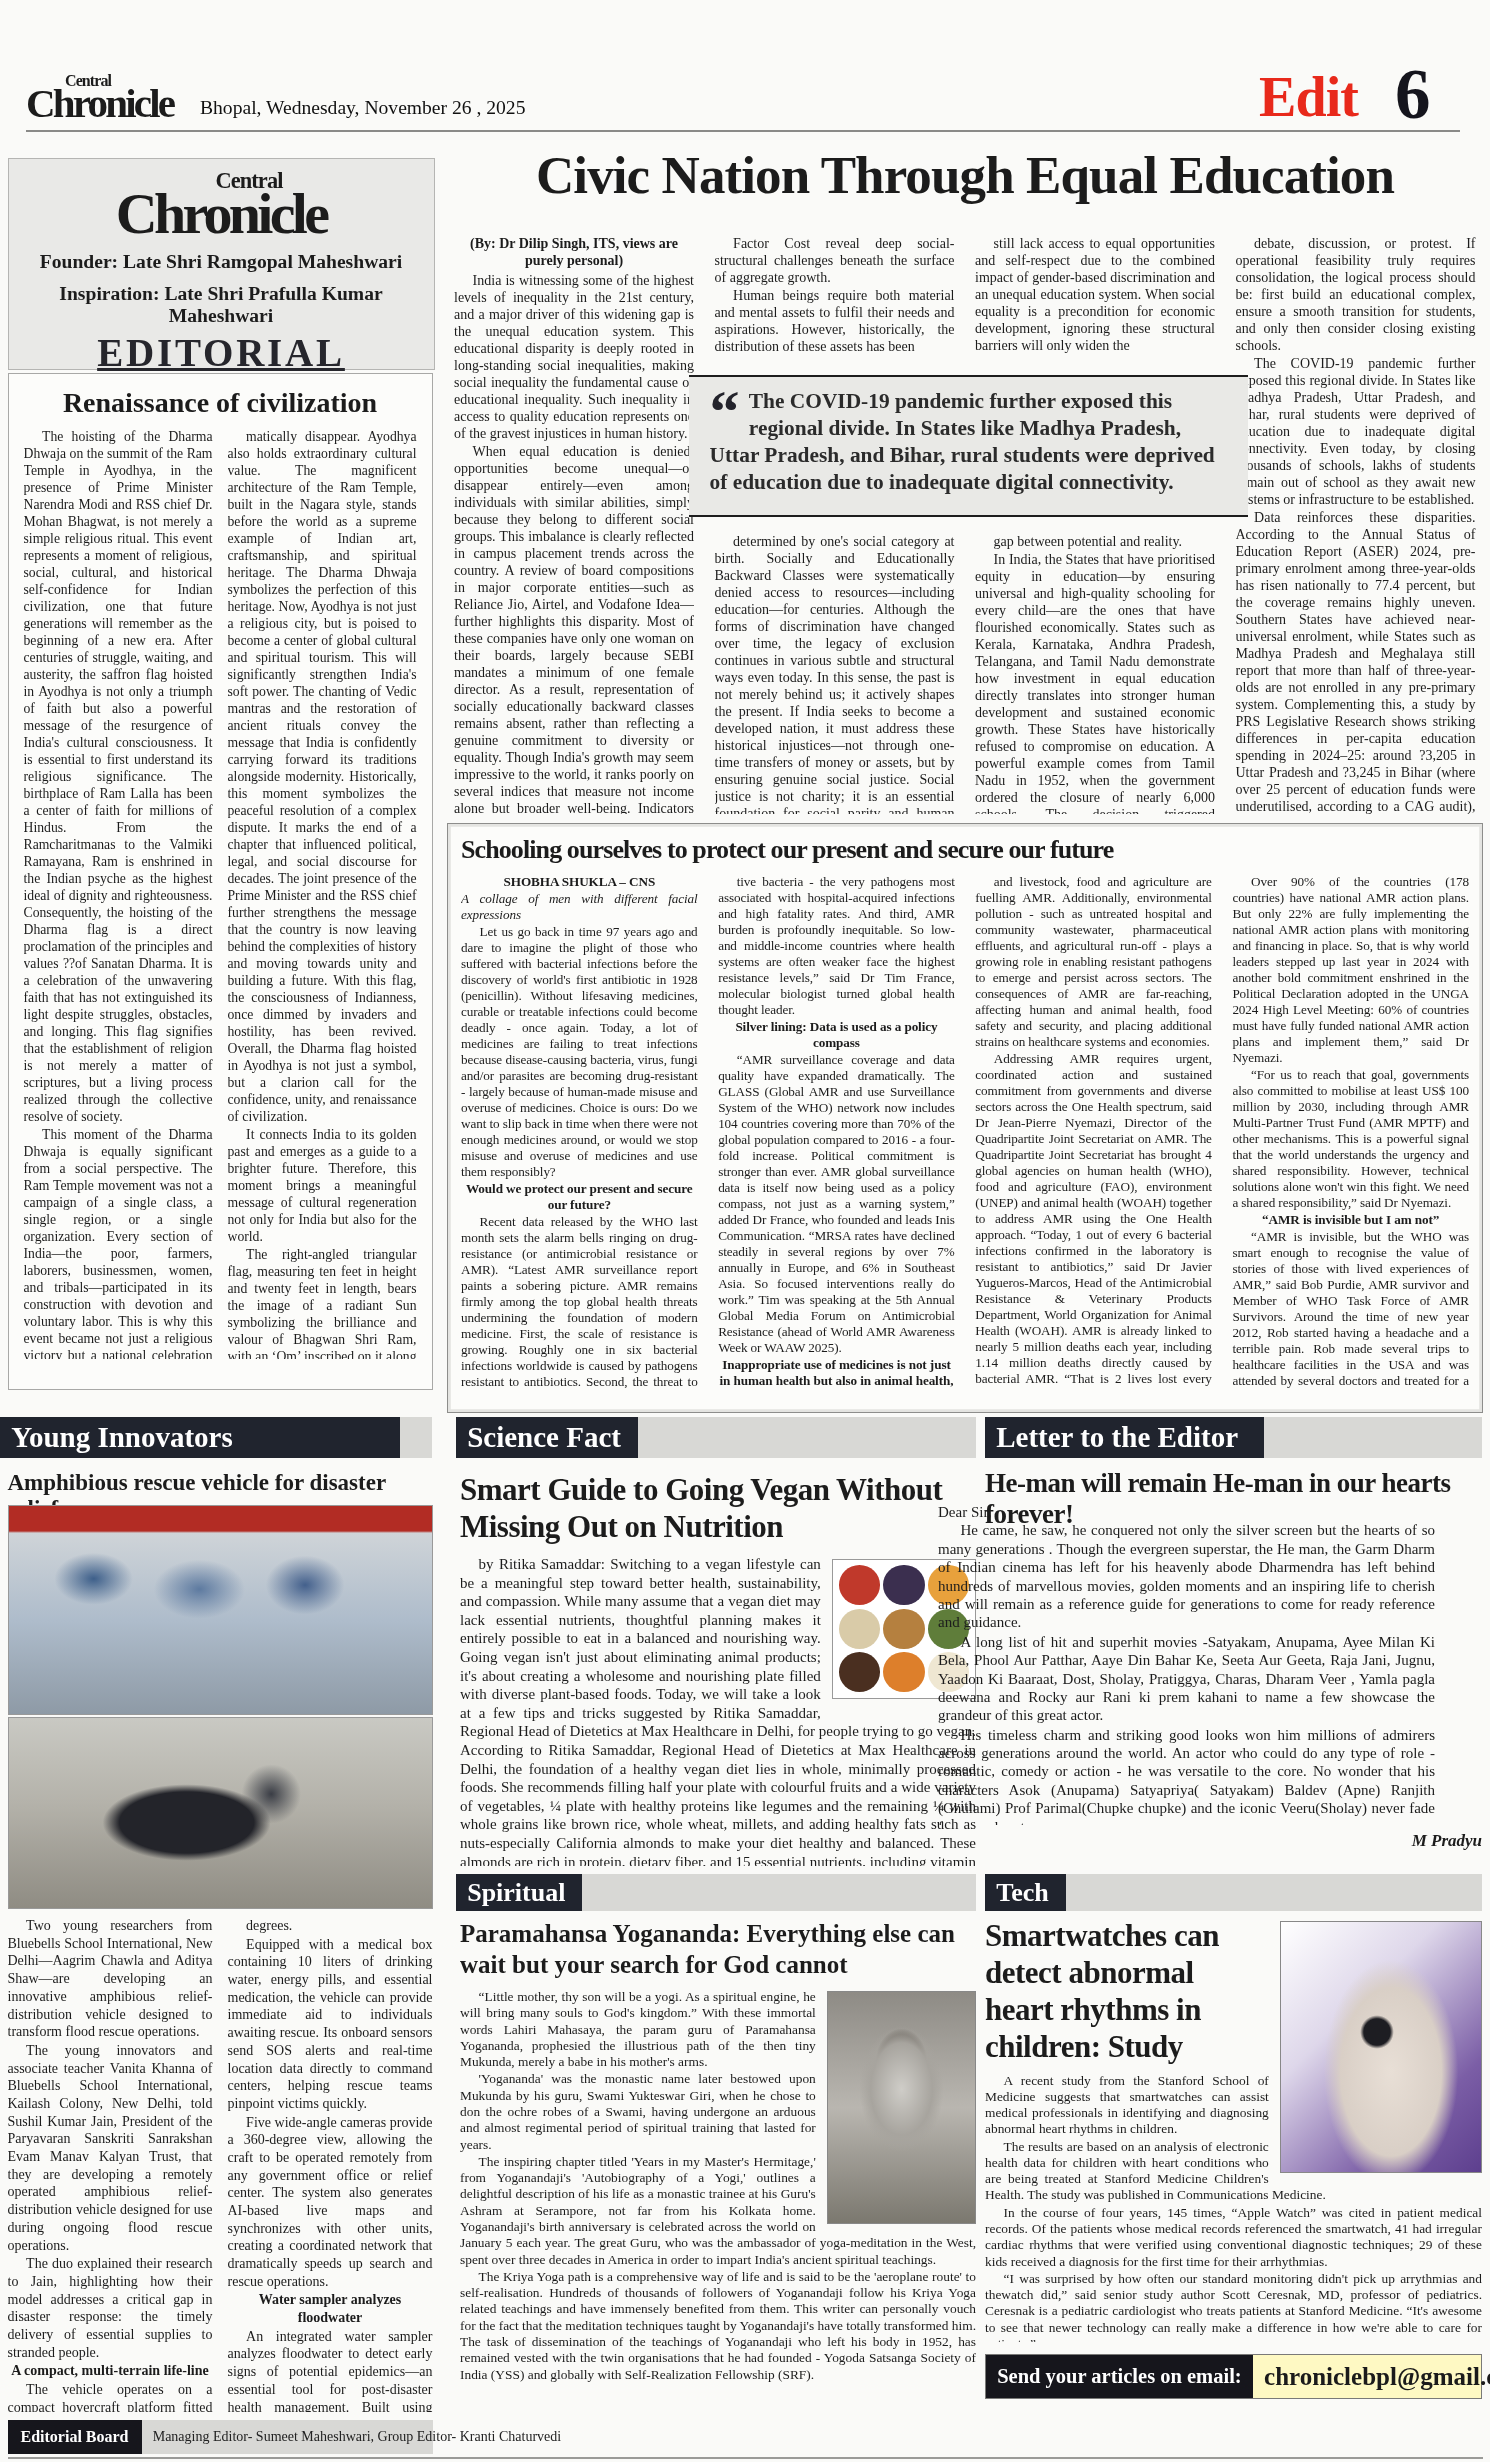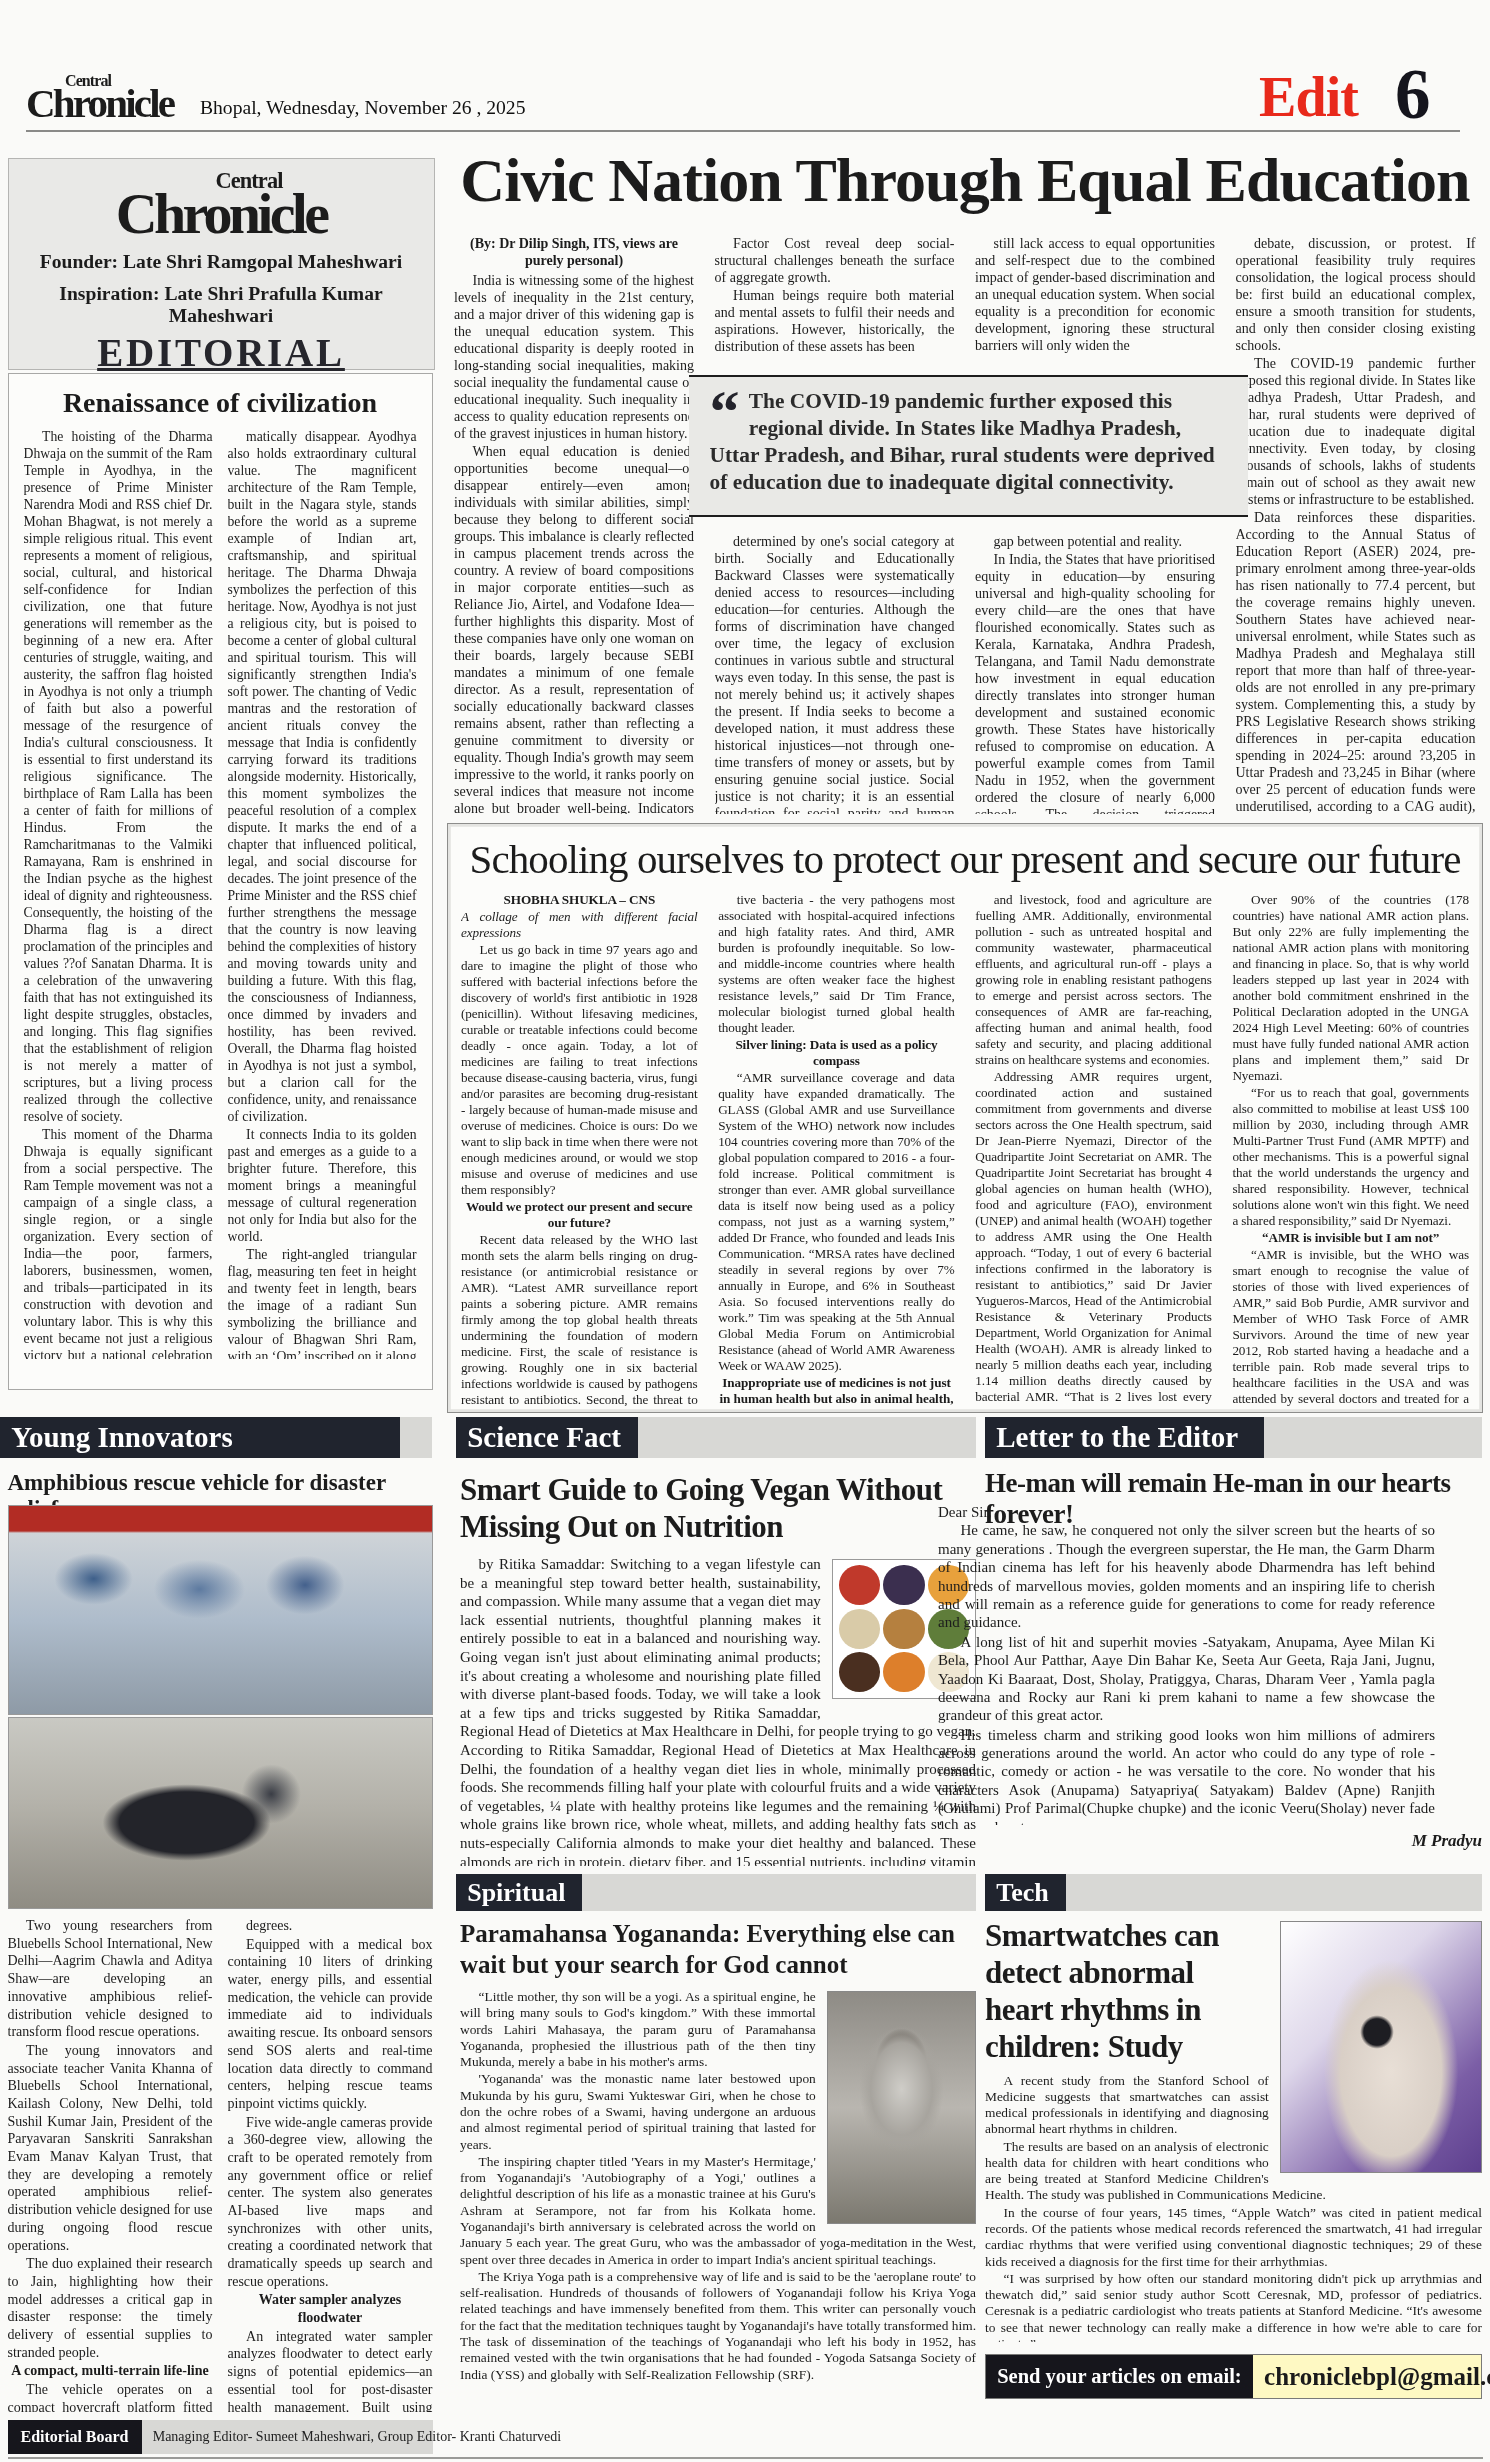--- a/index.html
+++ b/index.html
@@ -53,33 +53,33 @@
      radial-gradient(112px 51px at 42% 55%, #23242a 0%, #23242a 60%, transparent 75%),
      radial-gradient(37px 37px at 62% 40%, #3a3d45 0%, transparent 80%),
      linear-gradient(180deg,#c9c9c3 0%,#b4b2aa 45%,#8f8c83 100%);}
   .young-cols{font-size:14px;line-height:17.7px;height:495px;}
 
   .footer-bar{display:flex;align-items:stretch;background:#d8d8d5;height:34px;}
   .footer-bar .blk{background:#16161c;color:#fff;font-weight:bold;font-size:16px;line-height:34px;padding:0 13px;white-space:nowrap;}
   .footer-bar .rest{font-size:14px;line-height:34px;padding:0 11.2px;color:#222;white-space:nowrap;}
 
   
-  .civic-headline{font-size:62px;font-weight:bold;text-align:center;letter-spacing:-0.9px;}
+  .civic-headline{font-size:53px;font-weight:bold;text-align:center;letter-spacing:-0.9px;}
   .civic-body{display:flex;gap:20.5px;font-size:14px;line-height:17px;}
   .civic-body .col{width:240px;overflow:hidden;}
   .byline{font-weight:bold;text-align:center;font-size:14px;margin-bottom:2.8px;}
   .colTop{height:140px;overflow:hidden;}
   .qspace{height:158px;}
   .colBot{overflow:hidden;}
   .pullquote{background:#e9e9e6;border-top:2.8px solid #1d1d1d;border-bottom:2.8px solid #1d1d1d;padding:11.2px 20.5px 9.3px 20.5px;box-sizing:border-box;font-size:21.4px;line-height:27px;font-weight:bold;color:#2b2b2b;}
   .qmark{float:left;font-size:60px;line-height:37px;margin:5.6px 9.3px 0 0;font-weight:900;color:#23232b;}
 
   
   .school-box{background:#fcfcfa;border:0.9px solid #8d8d8b;box-shadow:0 0 0 2.8px #e4e4e1 inset;padding:9.3px 13px;box-sizing:border-box;}
-  .school-head{font-size:41px;font-weight:normal;text-align:center;letter-spacing:-0.9px;margin:1.9px 0 9.3px 0;}
+  .school-head{font-size:26px;font-weight:bold;letter-spacing:-0.9px;margin:1.9px 0 9.3px 0;}
   .school-cols{display:flex;gap:20.5px;font-size:13.2px;line-height:16px;letter-spacing:-0.1px;height:514px;}
   .school-cols .col{width:238px;overflow:hidden;}
 
   
   .vegan-head{font-size:31px;line-height:37px;font-weight:bold;letter-spacing:-0.5px;}
   .vegan-body{font-size:15px;line-height:18.6px;}
   .food-img{float:right;width:144px;height:140px;margin:3.7px 0 7.5px 11.2px;border:0.9px solid #999;background:#fff;display:grid;grid-template-columns:repeat(3,1fr);grid-template-rows:repeat(3,1fr);gap:3.7px;padding:5.6px;box-sizing:border-box;}
   .food-img span{border-radius:50%;display:block;}
 
   .spirit-head{font-size:25px;line-height:31px;font-weight:bold;}

